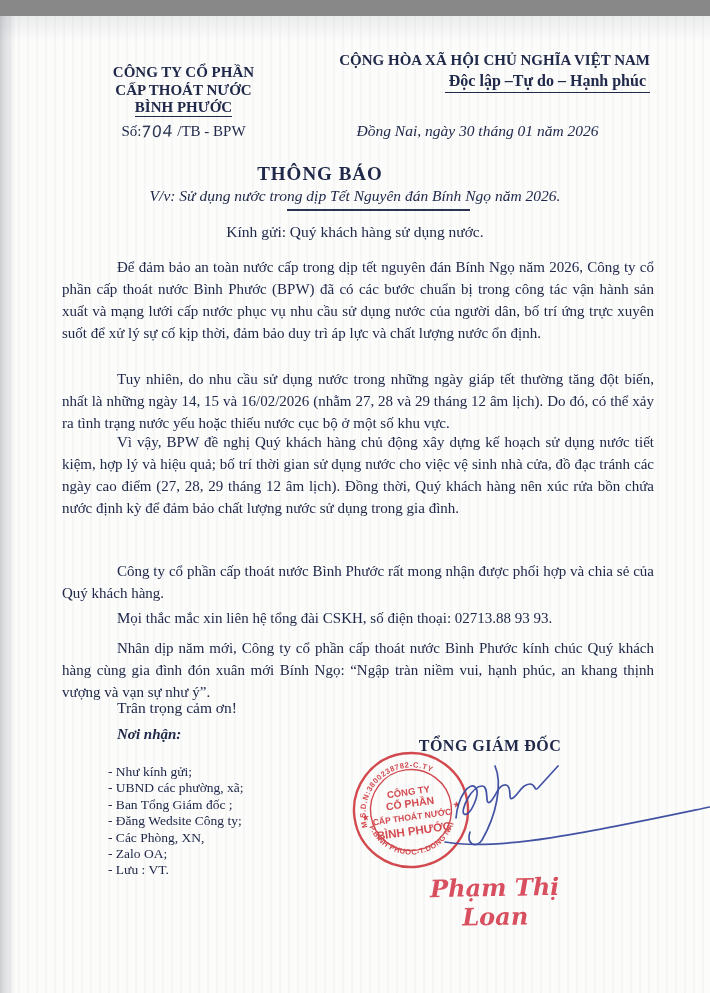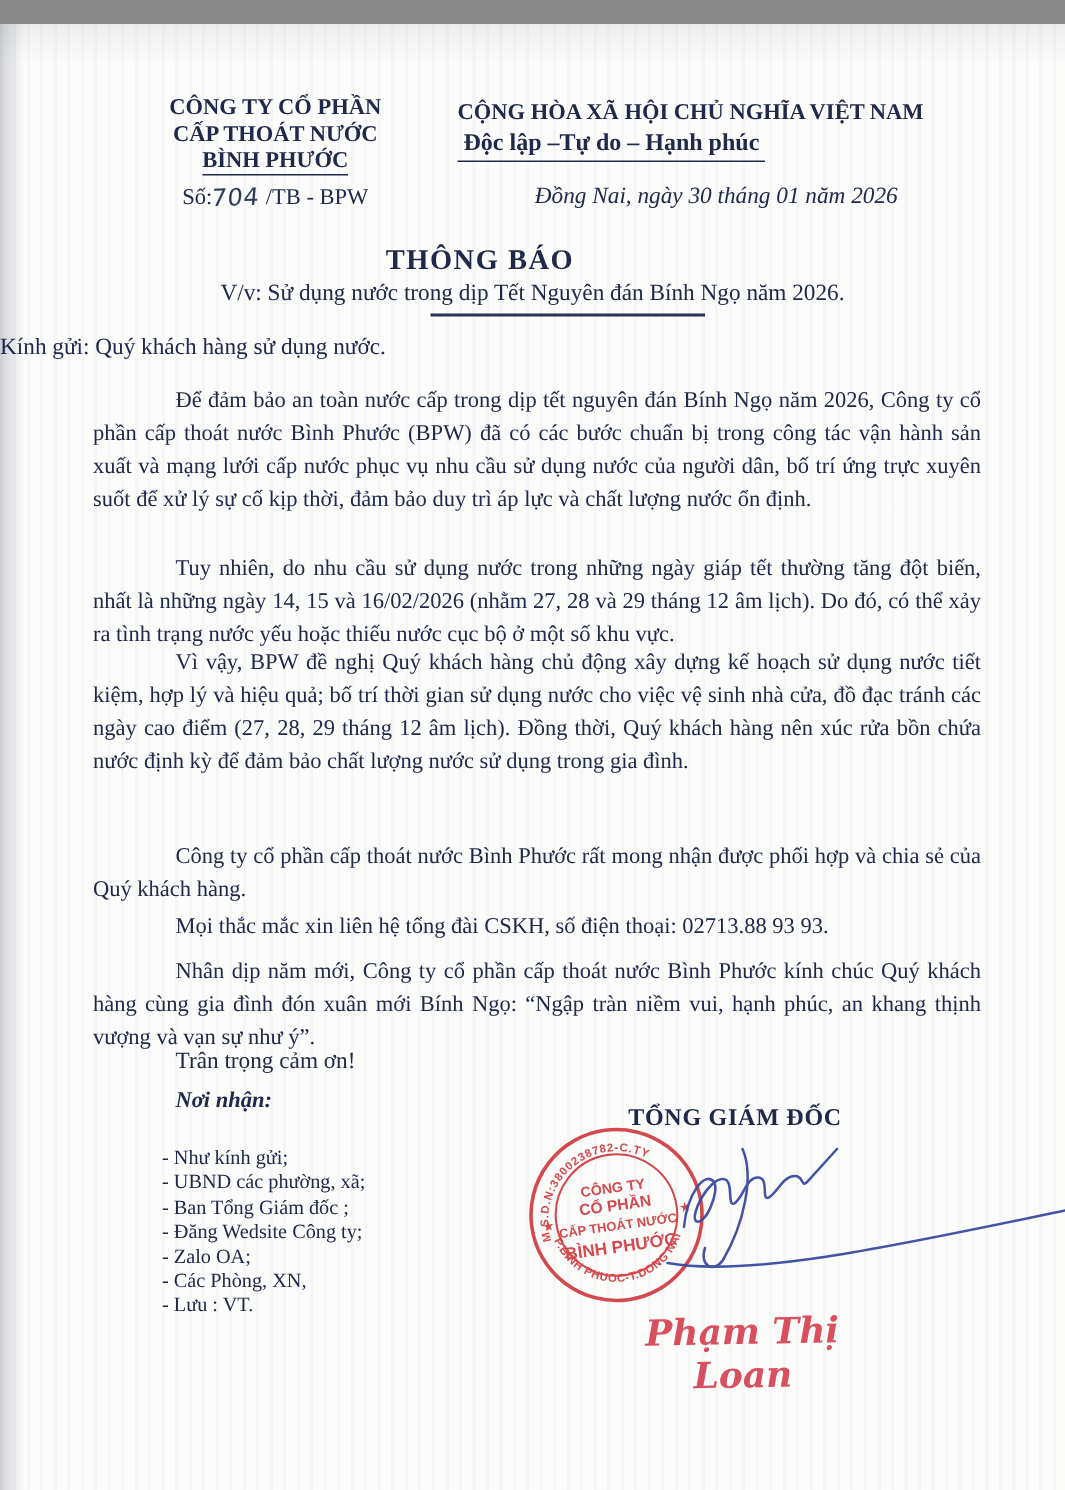--- a/index.html
+++ b/index.html
@@ -12,29 +12,29 @@
       #fcfcfb;
     font-family:"Liberation Serif", serif;
     color:#20294a;
   }
   .abs{position:absolute;}
   
   .hdr-left{left:81px;top:48px;width:205px;text-align:center;font-weight:bold;font-size:15px;line-height:17.5px;}
   .hdr-left .u{border-bottom:1.6px solid #20294a;padding-bottom:1px;}
   .doc-no{left:81px;top:105px;width:205px;text-align:center;font-size:15px;}
   .hand{display:inline-block;font-family:"DejaVu Sans",sans-serif;font-size:16px;transform:skewX(-7deg) rotate(-2deg);color:#2e3a56;letter-spacing:.5px;position:relative;top:1px;}
-  .hdr-right{left:305px;top:51px;width:345px;text-align:left;}
+  .hdr-right{left:305px;top:36px;width:345px;text-align:right;}
   .nat{font-weight:bold;font-size:15px;}
   .motto{font-weight:bold;font-size:16px;margin-top:3px;display:inline-block;border-bottom:1.8px solid #20294a;padding:0 4px 2px 4px;}
   .dateline{left:305px;top:106px;width:345px;text-align:center;font-style:italic;font-size:15.5px;}
   
   .title{left:0;top:147px;width:640px;text-align:center;font-weight:bold;font-size:19px;letter-spacing:1px;}
-  .subject{left:0;top:171px;width:710px;text-align:center;font-size:15.5px;}
+  .subject{left:0;top:171px;width:710px;text-align:center;font-size:15.5px;font-style:italic;}
   .subject-underline{left:287px;top:193px;width:183px;height:2px;background:#2a3350;}
-  .salutation{left:0;top:207px;width:710px;text-align:left;font-size:15.5px;}
+  .salutation{left:0;top:207px;width:710px;text-align:center;font-size:15.5px;}
   
   .para{left:62px;width:592px;font-size:15px;line-height:22px;text-align:justify;text-indent:55px;}
   .closing{left:62px;top:683px;width:592px;font-size:15.5px;text-indent:55px;}
   
   .recip-title{left:117px;top:710px;font-weight:bold;font-style:italic;font-size:15px;}
   .recip-list{left:108px;top:748px;width:230px;font-size:13.5px;line-height:16.4px;}
   .sig-role{left:400px;top:721px;width:180px;text-align:center;font-weight:bold;font-size:16px;letter-spacing:.5px;}
   .sig-name{left:400px;top:857px;width:190px;text-align:center;font-style:italic;font-weight:bold;font-size:24px;color:#d8505f;font-family:"DejaVu Serif",serif;transform:rotate(-1deg);}
   .stamp-wrap{left:351px;top:733px;width:120px;height:122px;transform:rotate(-8deg);opacity:.92;}
   .sig-wrap{left:400px;top:728px;width:310px;height:115px;}
@@ -71,22 +71,22 @@
   <div class="abs para" style="top:591px">Mọi thắc mắc xin liên hệ tổng đài CSKH, số điện thoại: 02713.88 93 93.</div>
   <div class="abs closing">Trân trọng cảm ơn!</div>
   <div class="abs para" style="top:621px">Nhân dịp năm mới, Công ty cổ phần cấp thoát nước Bình Phước kính chúc Quý khách hàng cùng gia đình đón xuân mới Bính Ngọ: “Ngập tràn niềm vui, hạnh phúc, an khang thịnh vượng và vạn sự như ý”.</div>
 
   <div class="abs recip-title">Nơi nhận:</div>
   <div class="abs recip-list">
     <div>-  Như kính gửi;</div>
     <div>- UBND các phường, xã;</div>
     <div>-  Ban Tổng Giám đốc ;</div>
     <div>-  Đăng Wedsite Công ty;</div>
+    <div>- Các Phòng, XN,</div>
     <div>- Zalo OA;</div>
-    <div>- Các Phòng, XN,</div>
     <div>- Lưu : VT.</div>
   </div>
 
   <div class="abs sig-role">TỔNG GIÁM ĐỐC</div>
 
   <div class="abs stamp-wrap">
     <svg width="120" height="122" viewBox="0 0 120 122">
       <defs>
         <path id="arcTop" d="M 15,74 A 46,46 0 1 1 105,74" fill="none"></path>
         <path id="arcBot" d="M 16,70 A 45,45 0 0 0 104,70" fill="none"></path>

